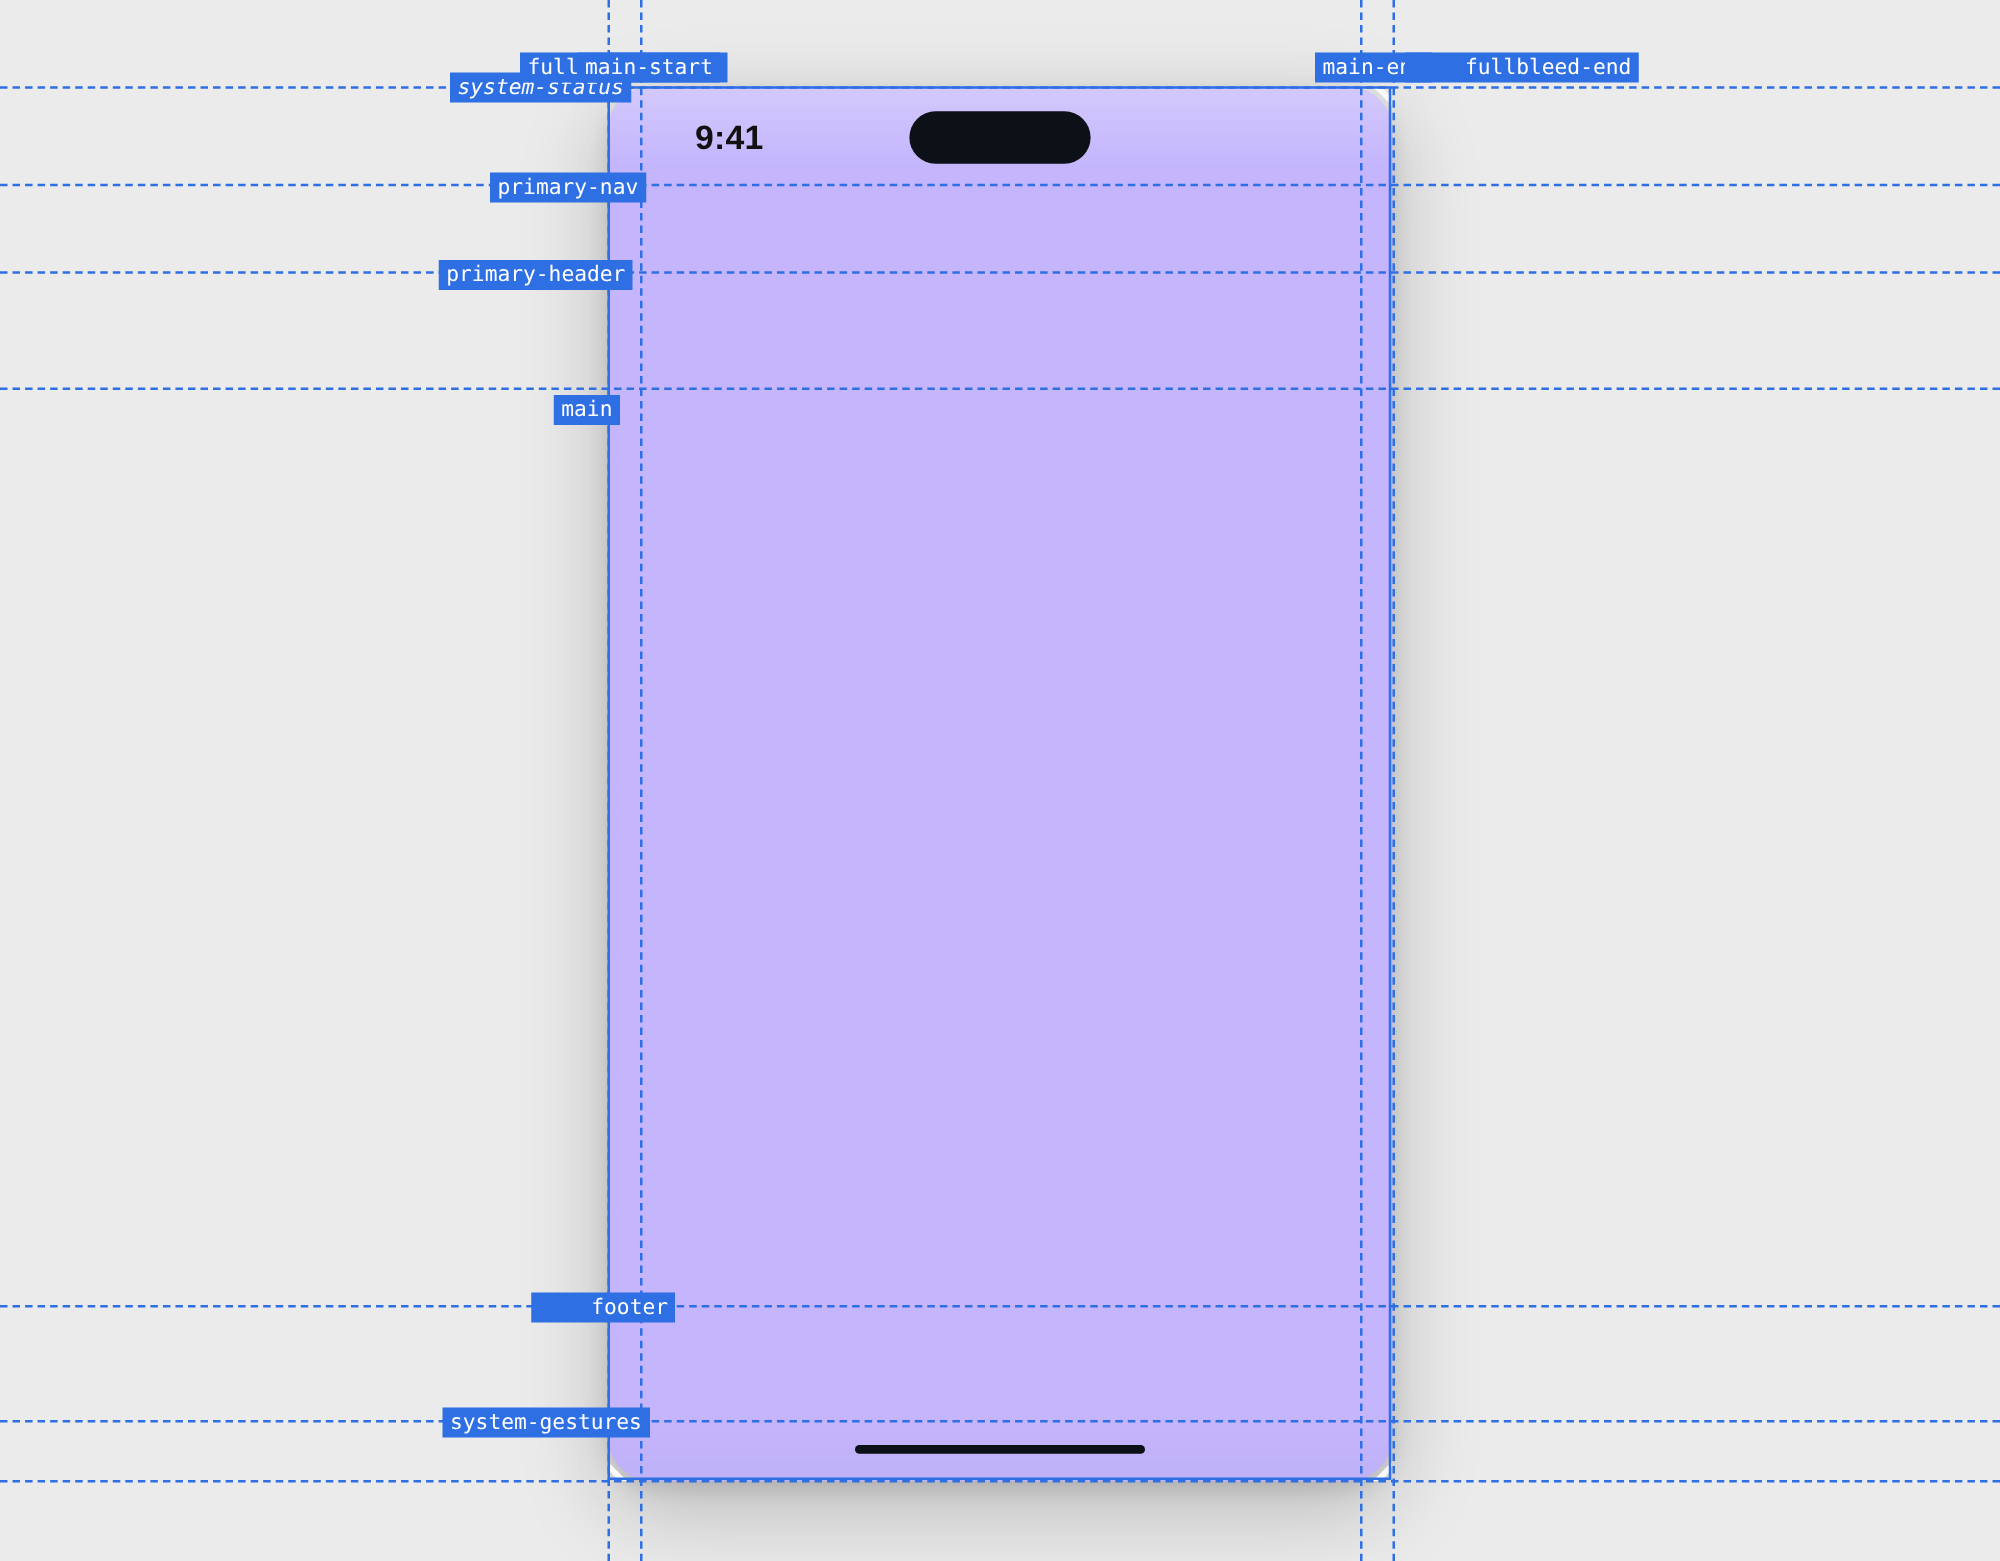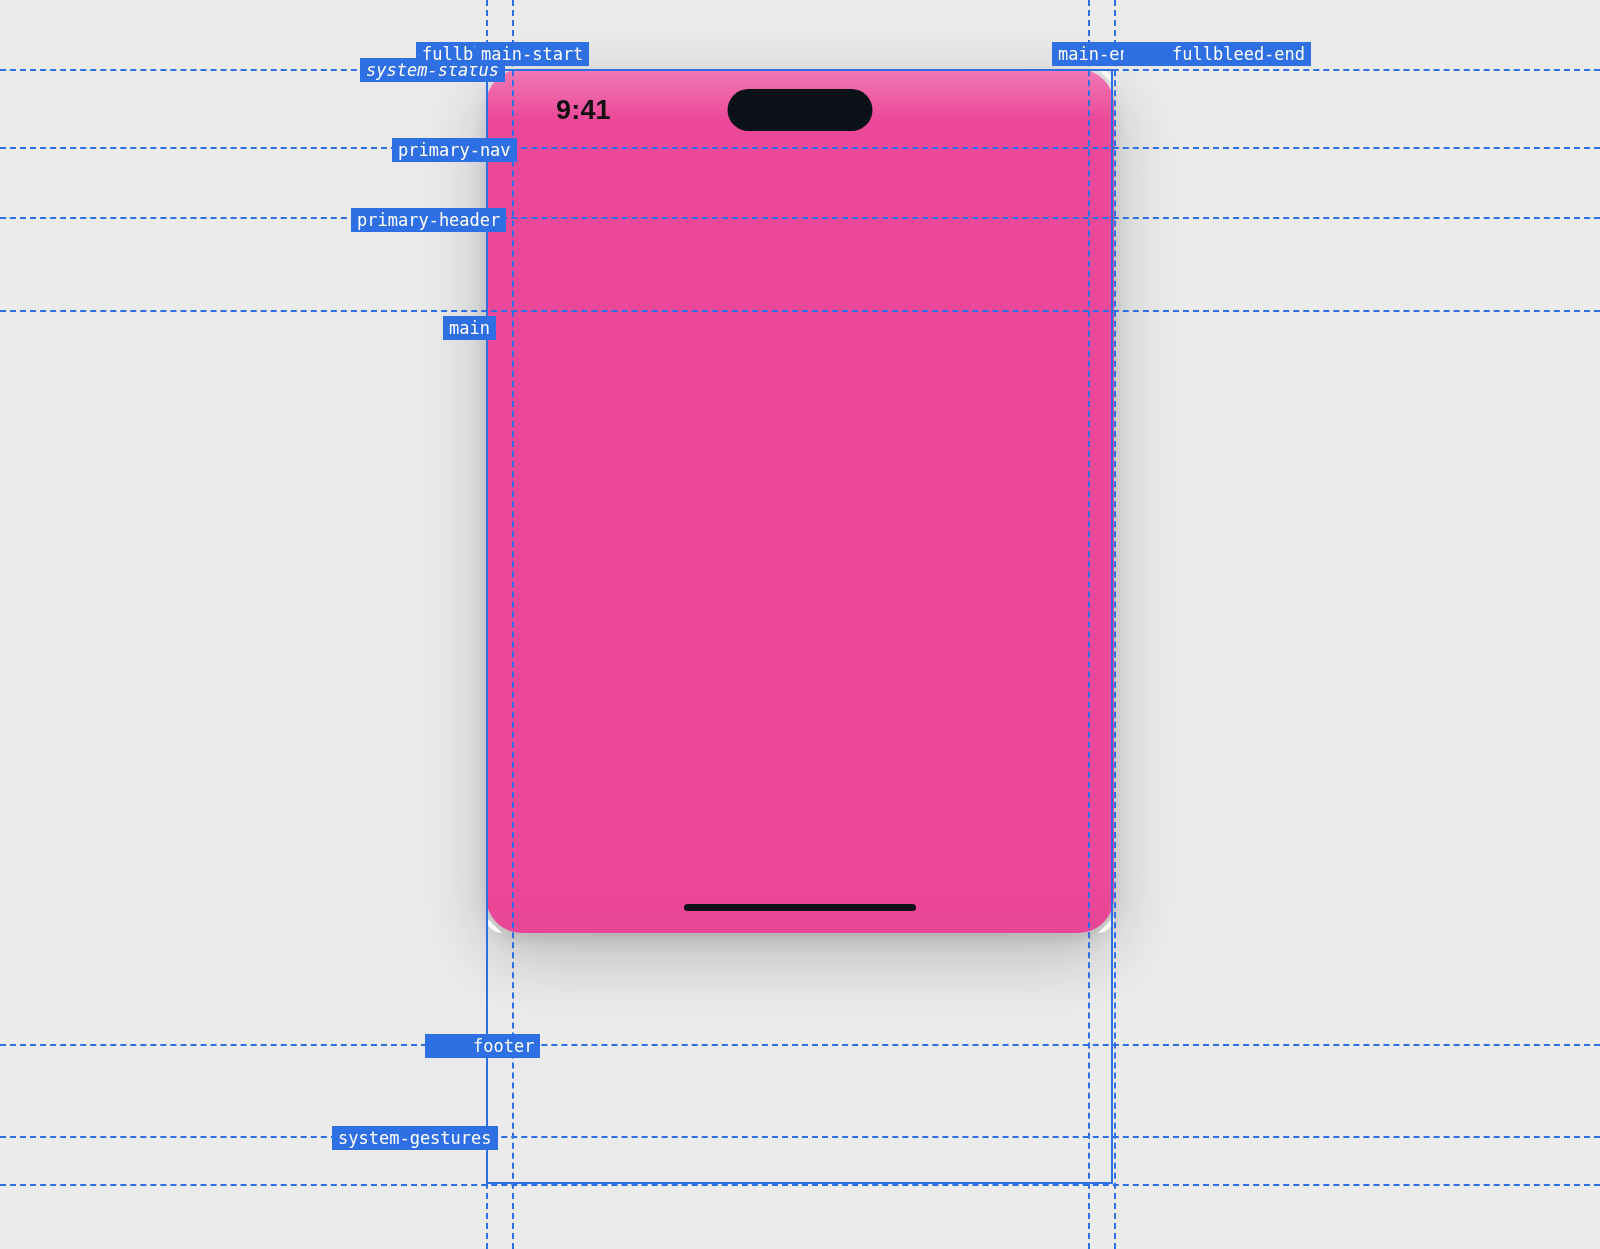--- a/index.html
+++ b/index.html
@@ -11,22 +11,22 @@
       overflow: hidden;
       position: relative;
     }
 
     
     .phone {
       position: absolute;
       left: 486px;
       top: 69px;
       width: 628px;
-      height: 864px;
-      background: #ec4899;
+      height: 1116px;
+      background: #c4b5fd;
       border-radius: 36px;
       box-shadow: 0 22px 70px rgba(0,0,0,0.22), 0 6px 16px rgba(0,0,0,0.10);
     }
     
     .phone::before {
       content:"";
       position:absolute; inset:0;
       border-radius:36px;
       background:
         linear-gradient(180deg, rgba(255,255,255,0.28), rgba(255,255,255,0) 6%),
@@ -139,18 +139,18 @@
 <div class="v-guide" style="left:486px;"></div>
 <div class="v-guide" style="left:512px;"></div>
 <div class="v-guide" style="left:1088px;"></div>
 <div class="v-guide" style="left:1114px;"></div>
 
 <span class="lbl" style="top:58px;  left:360px;font-style:italic;">system-status</span>
 <span class="lbl" style="top:138px; left:392px;">primary-nav</span>
 <span class="lbl" style="top:208px; left:351px;">primary-header</span>
 <span class="lbl" style="top:316px; left:443px;">main</span>
 <span class="lbl" style="top:1034px;left:425px;padding-left:48px;">footer</span>
-<span class="lbl" style="top:1126px;left:332px;text-align:center;">system-gestures</span>
+<span class="lbl" style="top:1126px;left:354px;text-align:center;">system-gestures</span>
 
 <span class="lbl" style="top:42px; left:416px;">fullbleed-start</span>
-<span class="lbl" style="top:42px; left:462px;margin-left:13px;">main-start</span>
+<span class="lbl" style="top:42px; left:462px;">main-start</span>
 <span class="lbl" style="top:42px; left:1052px;">main-end</span>
 <span class="lbl" style="top:42px; left:1124px;padding-left:48px;">fullbleed-end</span>
 
 </body></html>

